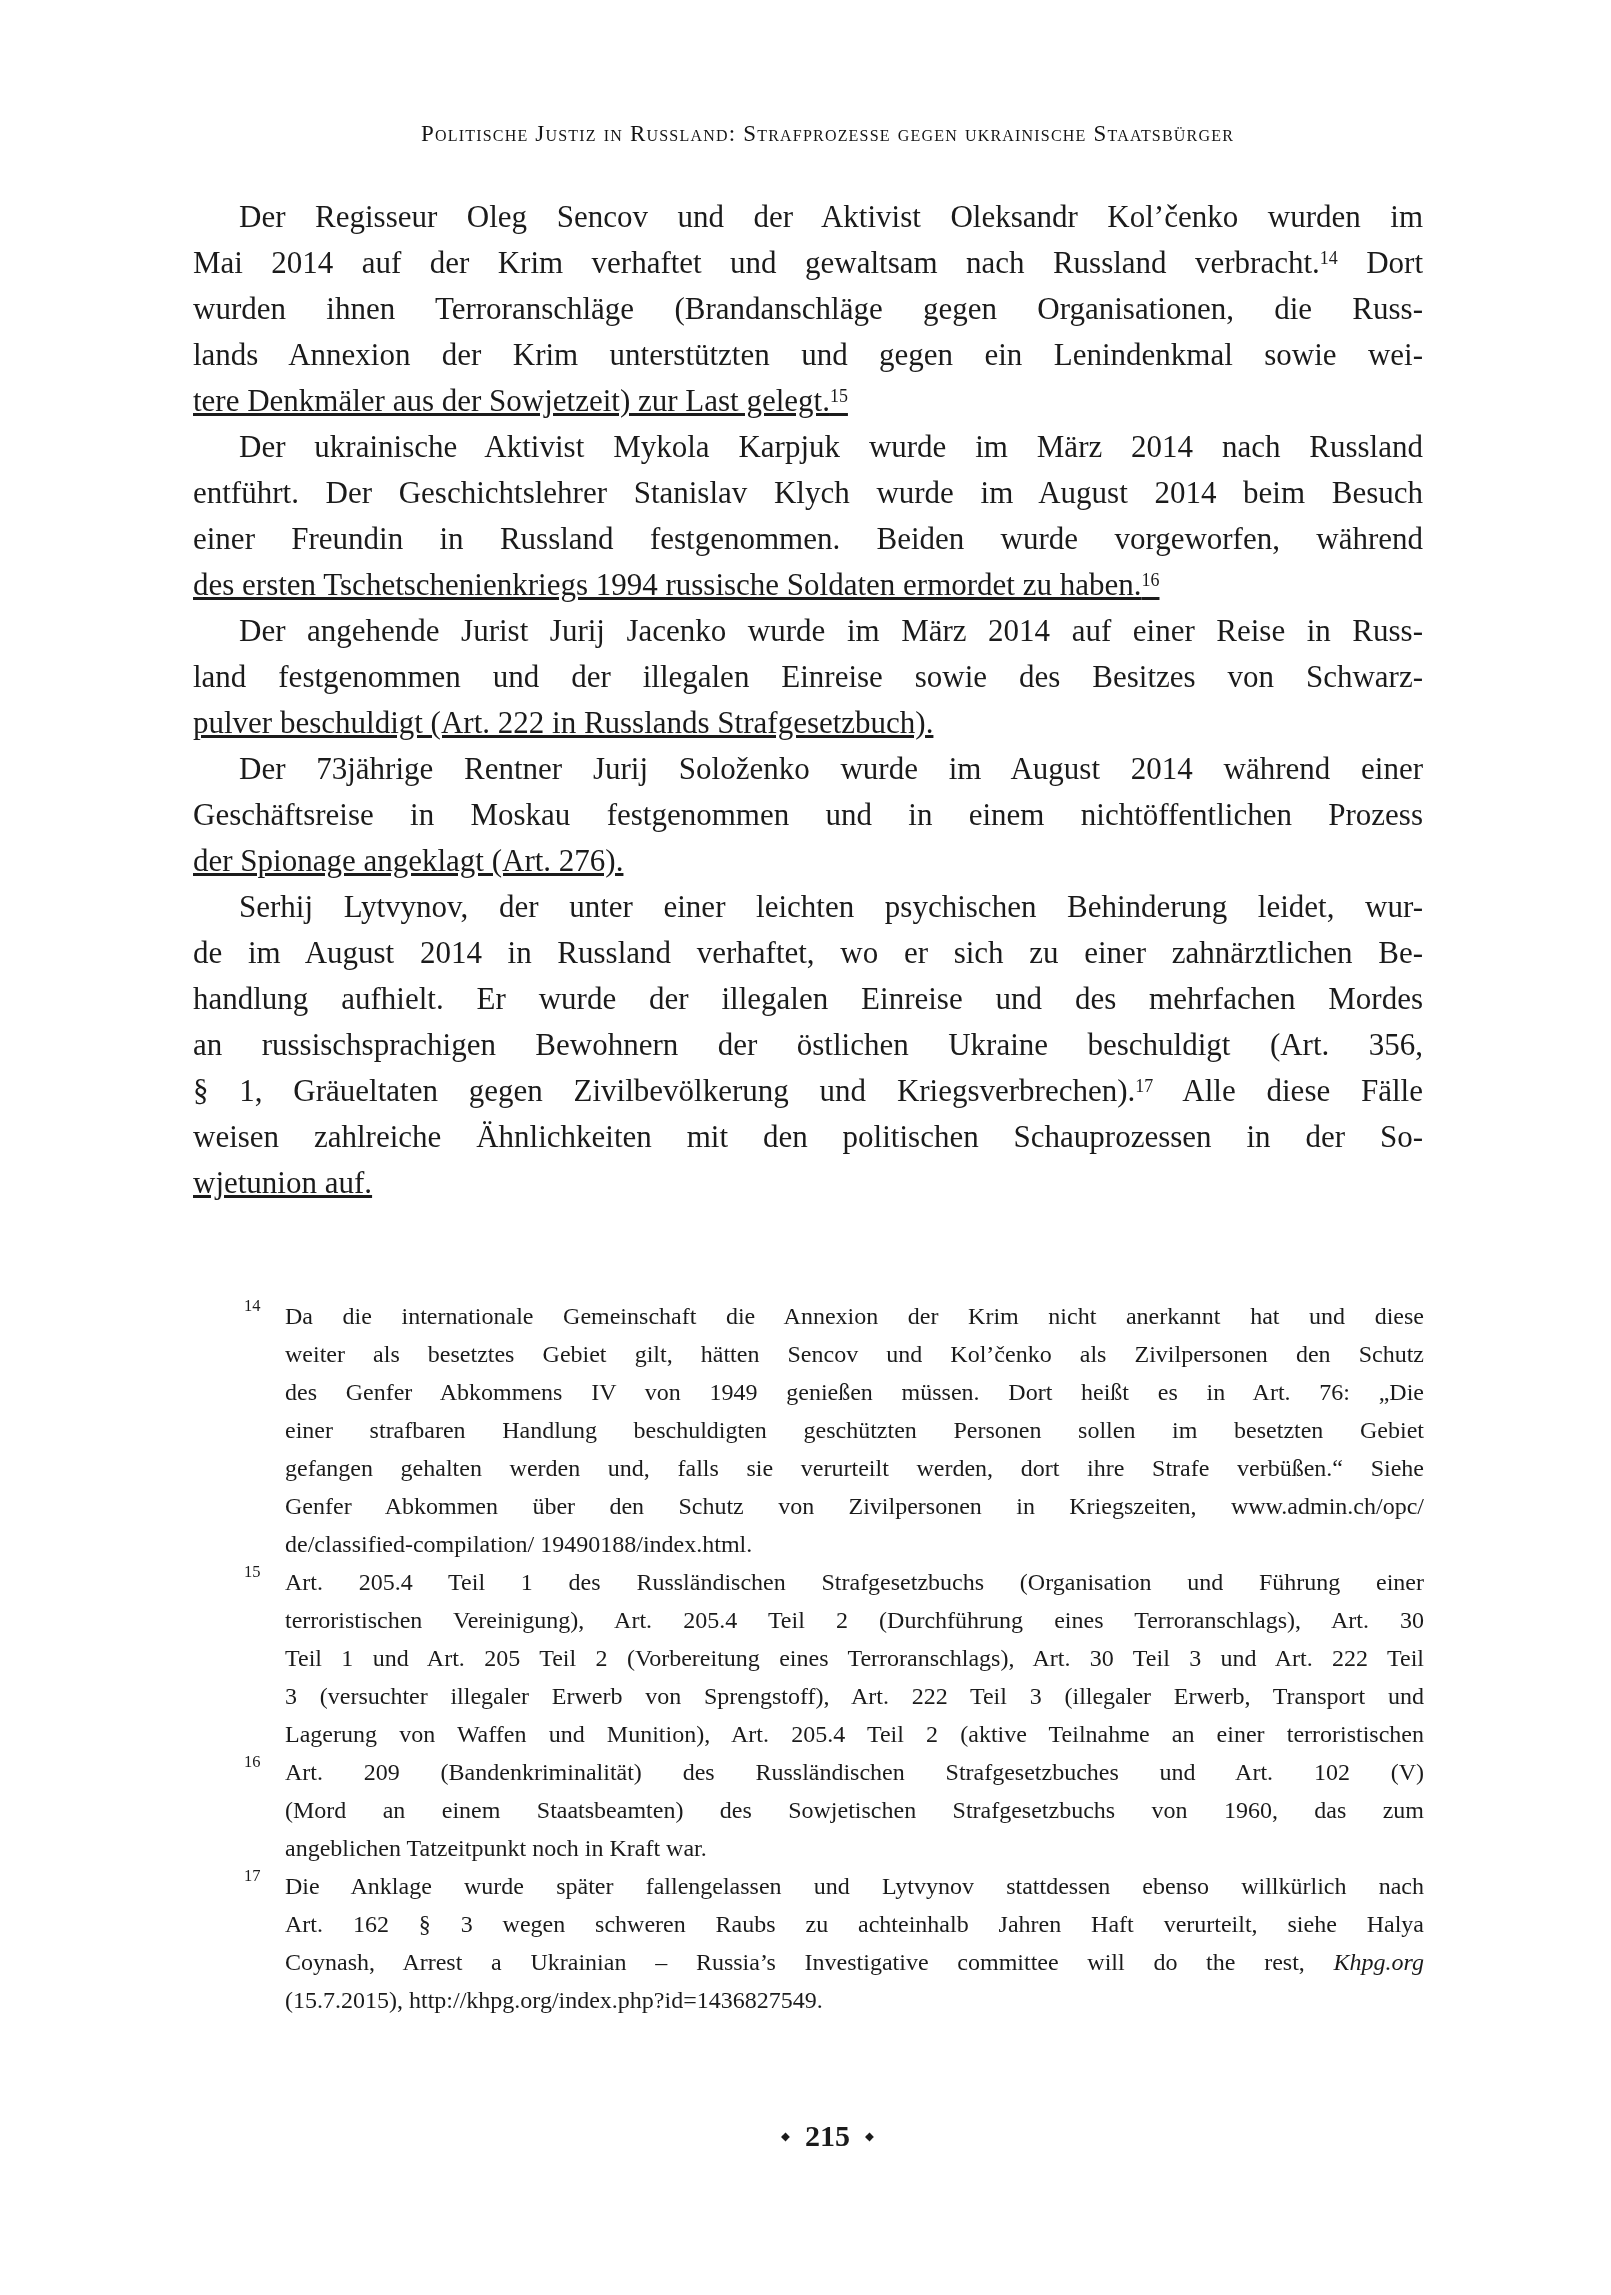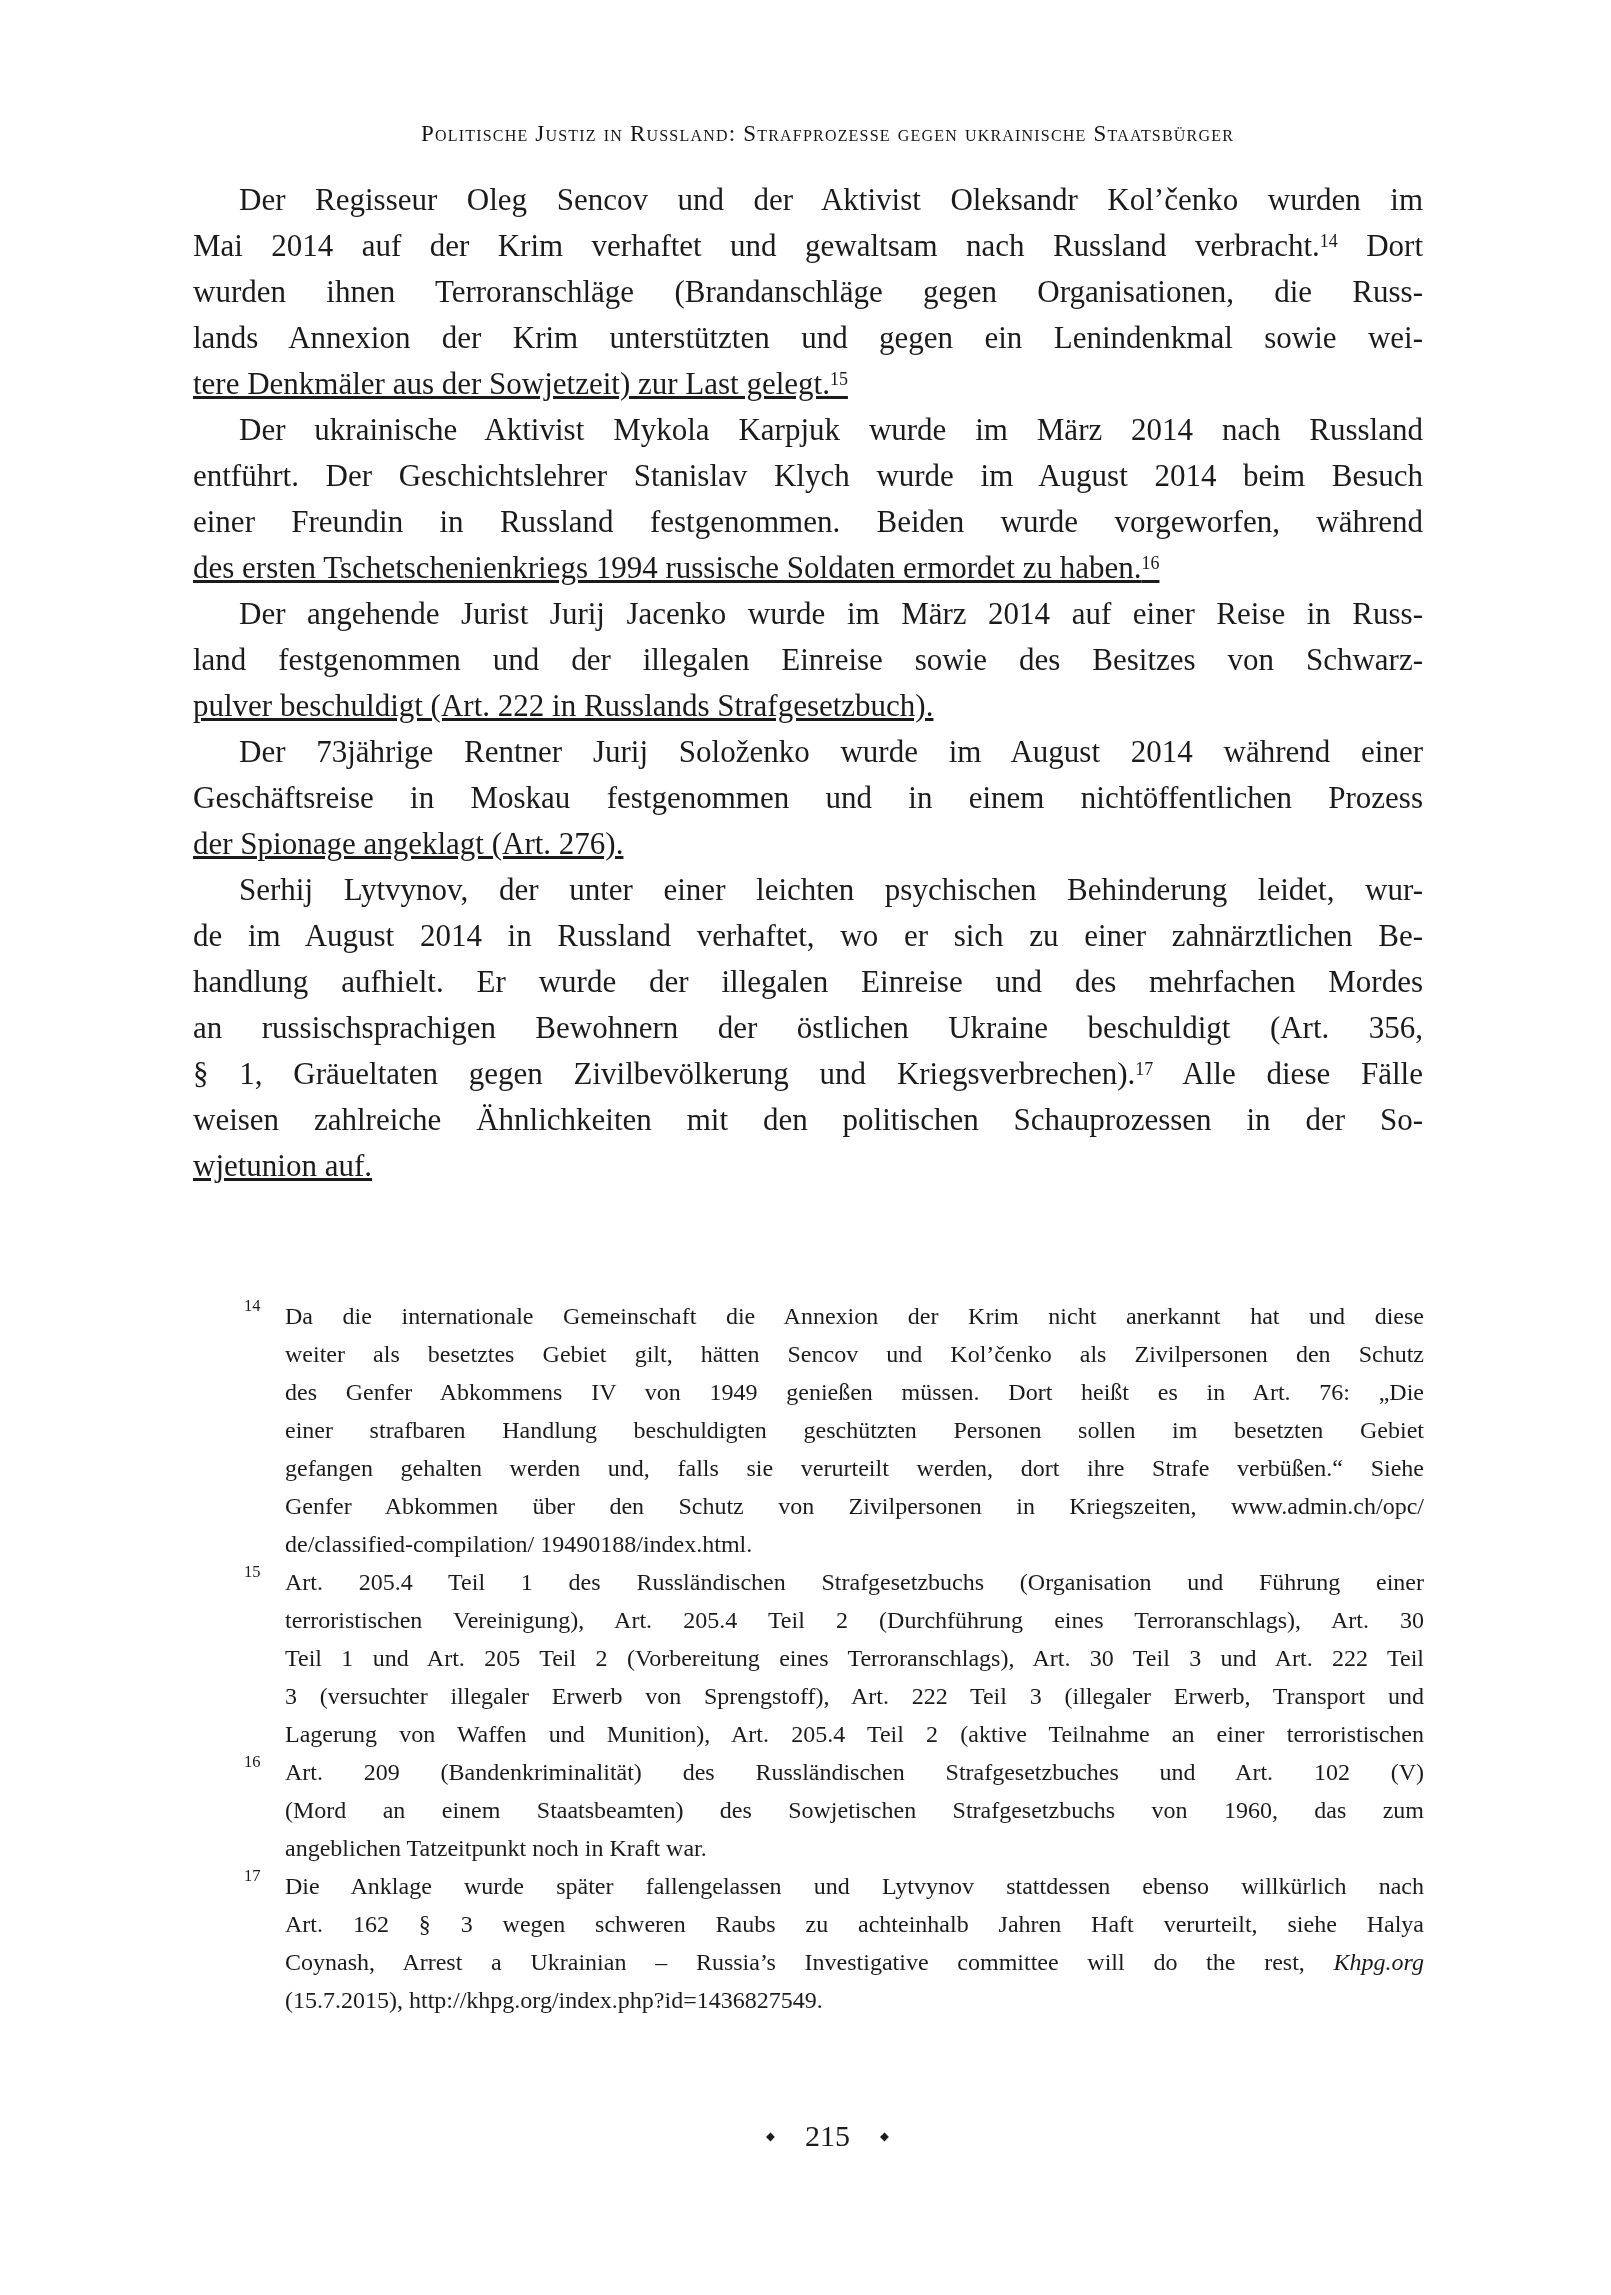--- a/index.html
+++ b/index.html
@@ -17,21 +17,21 @@
     top:120px;left:0;width:100%;
     text-align:center;
     font-variant:small-caps;
     font-size:23px;
     letter-spacing:1.2px;
     line-height:28px;
     color:#141414;
   }
   .body-text{
     position:absolute;
-    left:193px;top:177px;
+    left:193px;top:194px;
     width:1230px;
     font-size:31px;
   }
   .paragraph{margin:0;padding:0;}
   .line{
     line-height:46px;
     height:46px;
     white-space:nowrap;
     text-align:justify;
     text-align-last:justify;
@@ -67,21 +67,21 @@
   }
   .it{font-style:italic;}
   .page-number-row{
     position:absolute;
     top:2117px;left:0;width:100%;
     text-align:center;
     font-size:30px;
     line-height:37px;
     color:#1b1b1b;
   }
-  .pnum{margin:0 30px;}
+  .pnum{margin:0 15px;font-weight:bold;}
   .diamond{
     font-size:11.6px;
     position:relative;
     top:-5.8px;
     letter-spacing:0;
   }
 </style>
 </head>
 <body>
 

